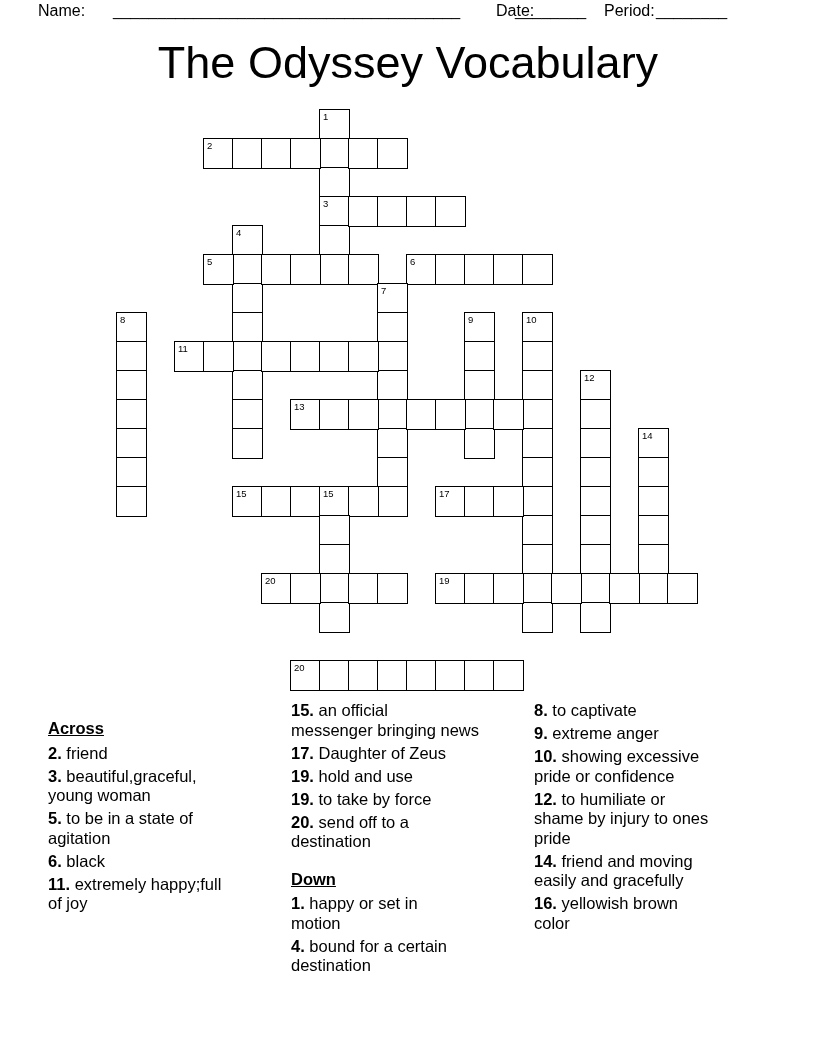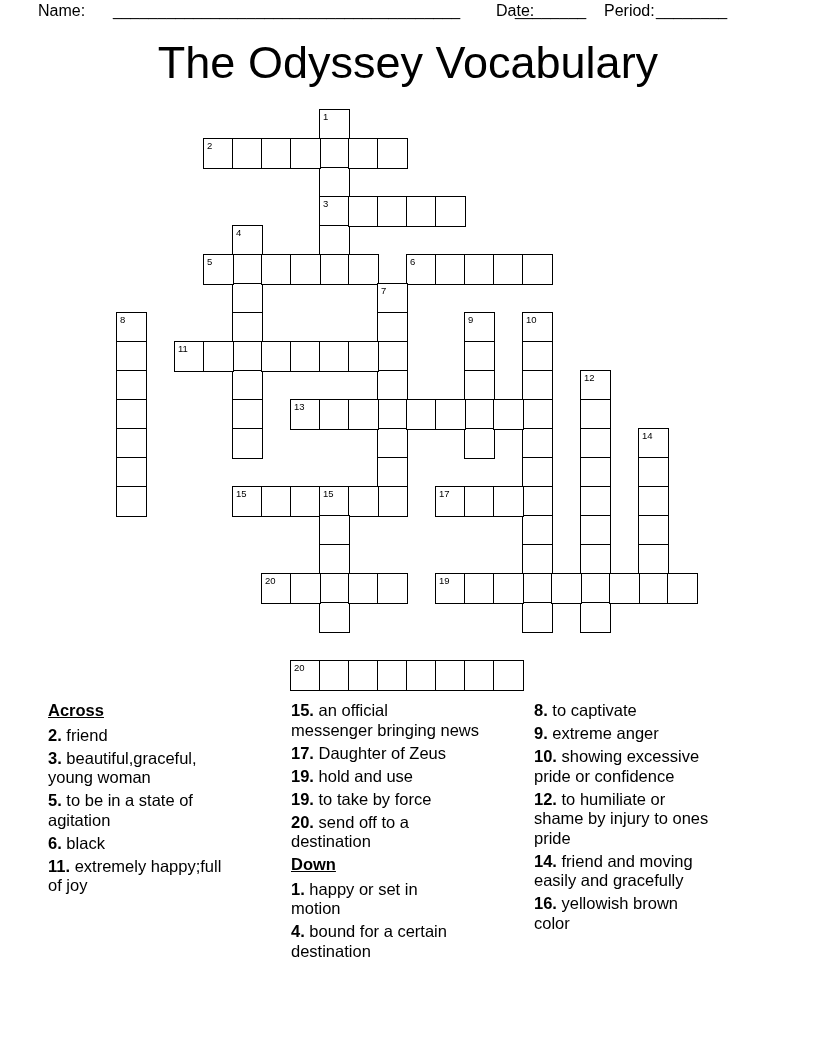--- a/index.html
+++ b/index.html
@@ -26,21 +26,21 @@
     font-weight:400; z-index:3; pointer-events:none;
   }
   
   .clues { position:absolute; left:0; top:0; }
   .clue-col { position:absolute; width:245px; top:701px; }
   .col-0 { left:48px; }
   .col-1 { left:291px; }
   .col-2 { left:534px; }
   .clue-heading {
     font-size:16.5px; line-height:19.5px; font-weight:bold;
-    text-decoration:underline; margin:0 0 5px 0;
+    text-decoration:underline; margin:18px 0 5px 0;
   }
   .clue { font-size:16.5px; line-height:19.5px; margin:0 0 3.5px 0; }
   .clue .num { font-weight:bold; }
   .clue .txt { white-space:pre-line; }
 </style>
 </head>
 <body>
 
 <div class="page">
 

